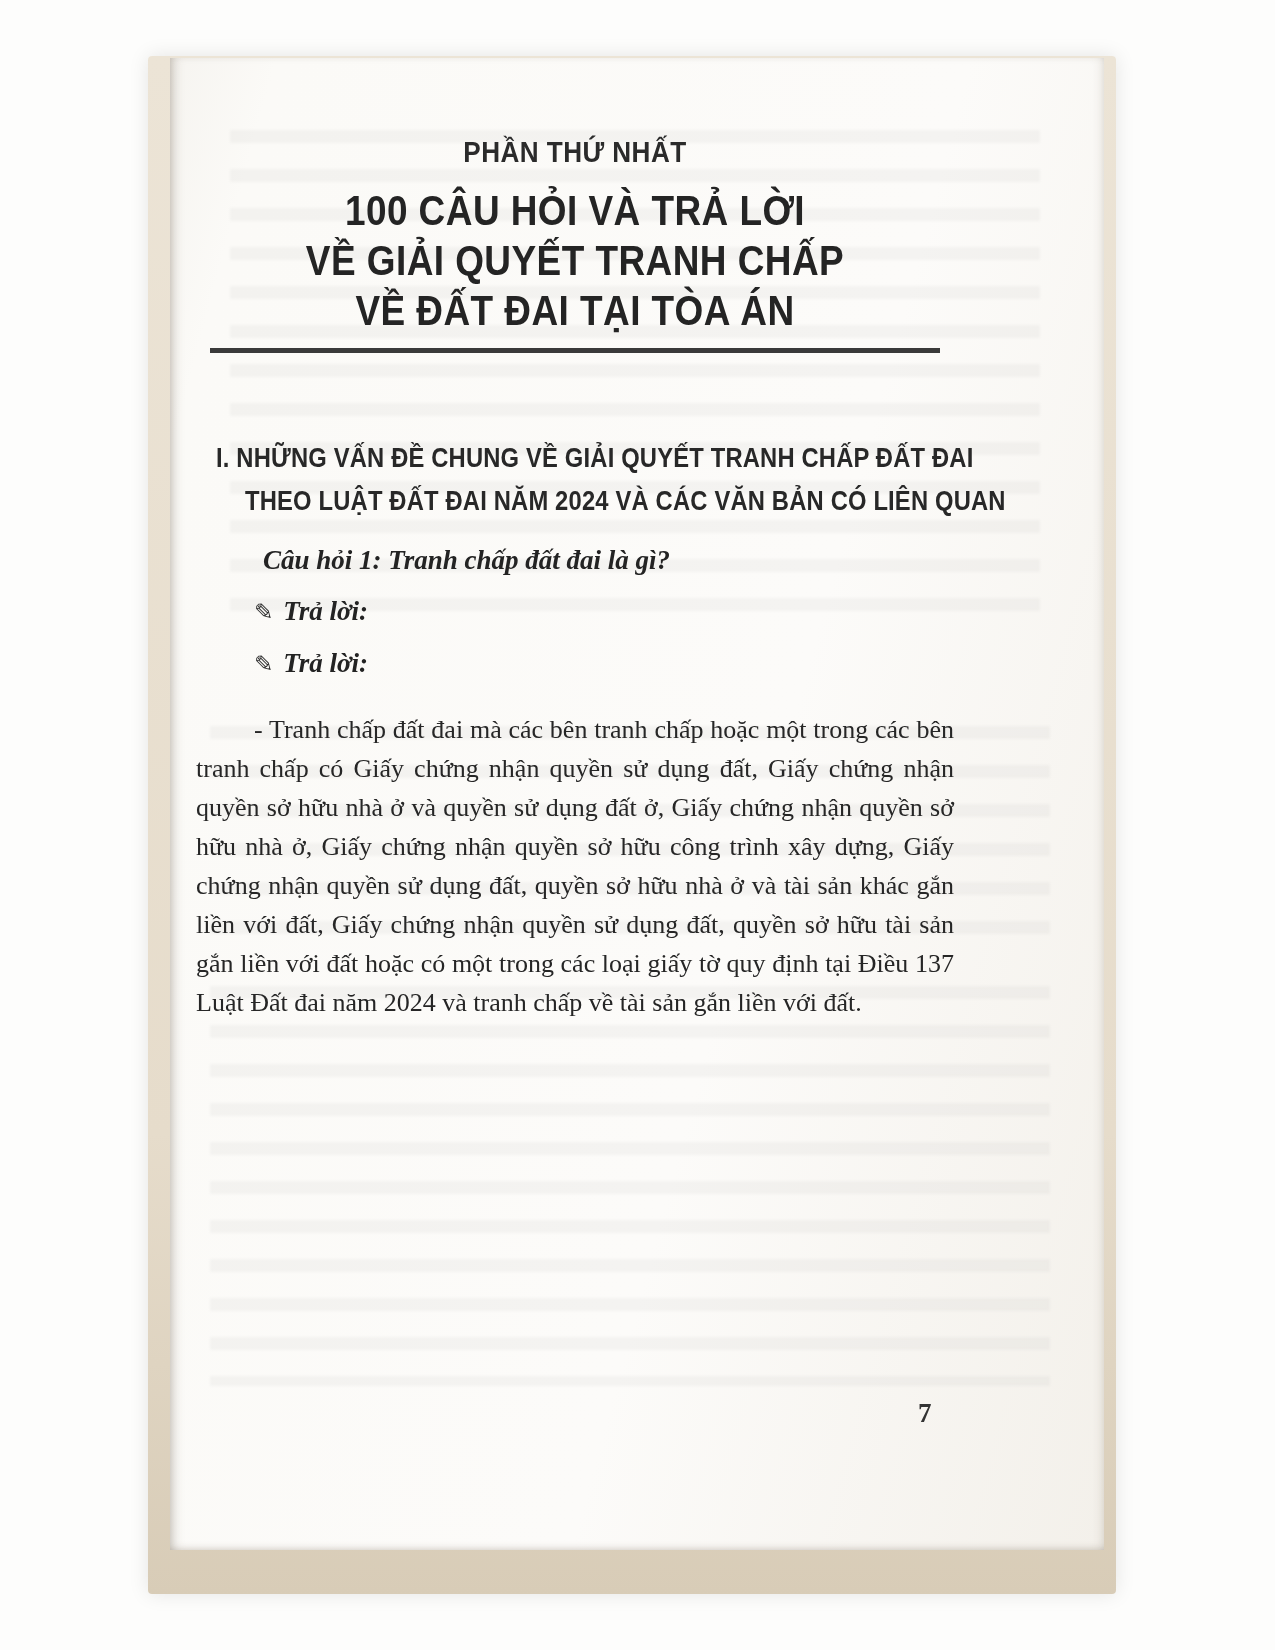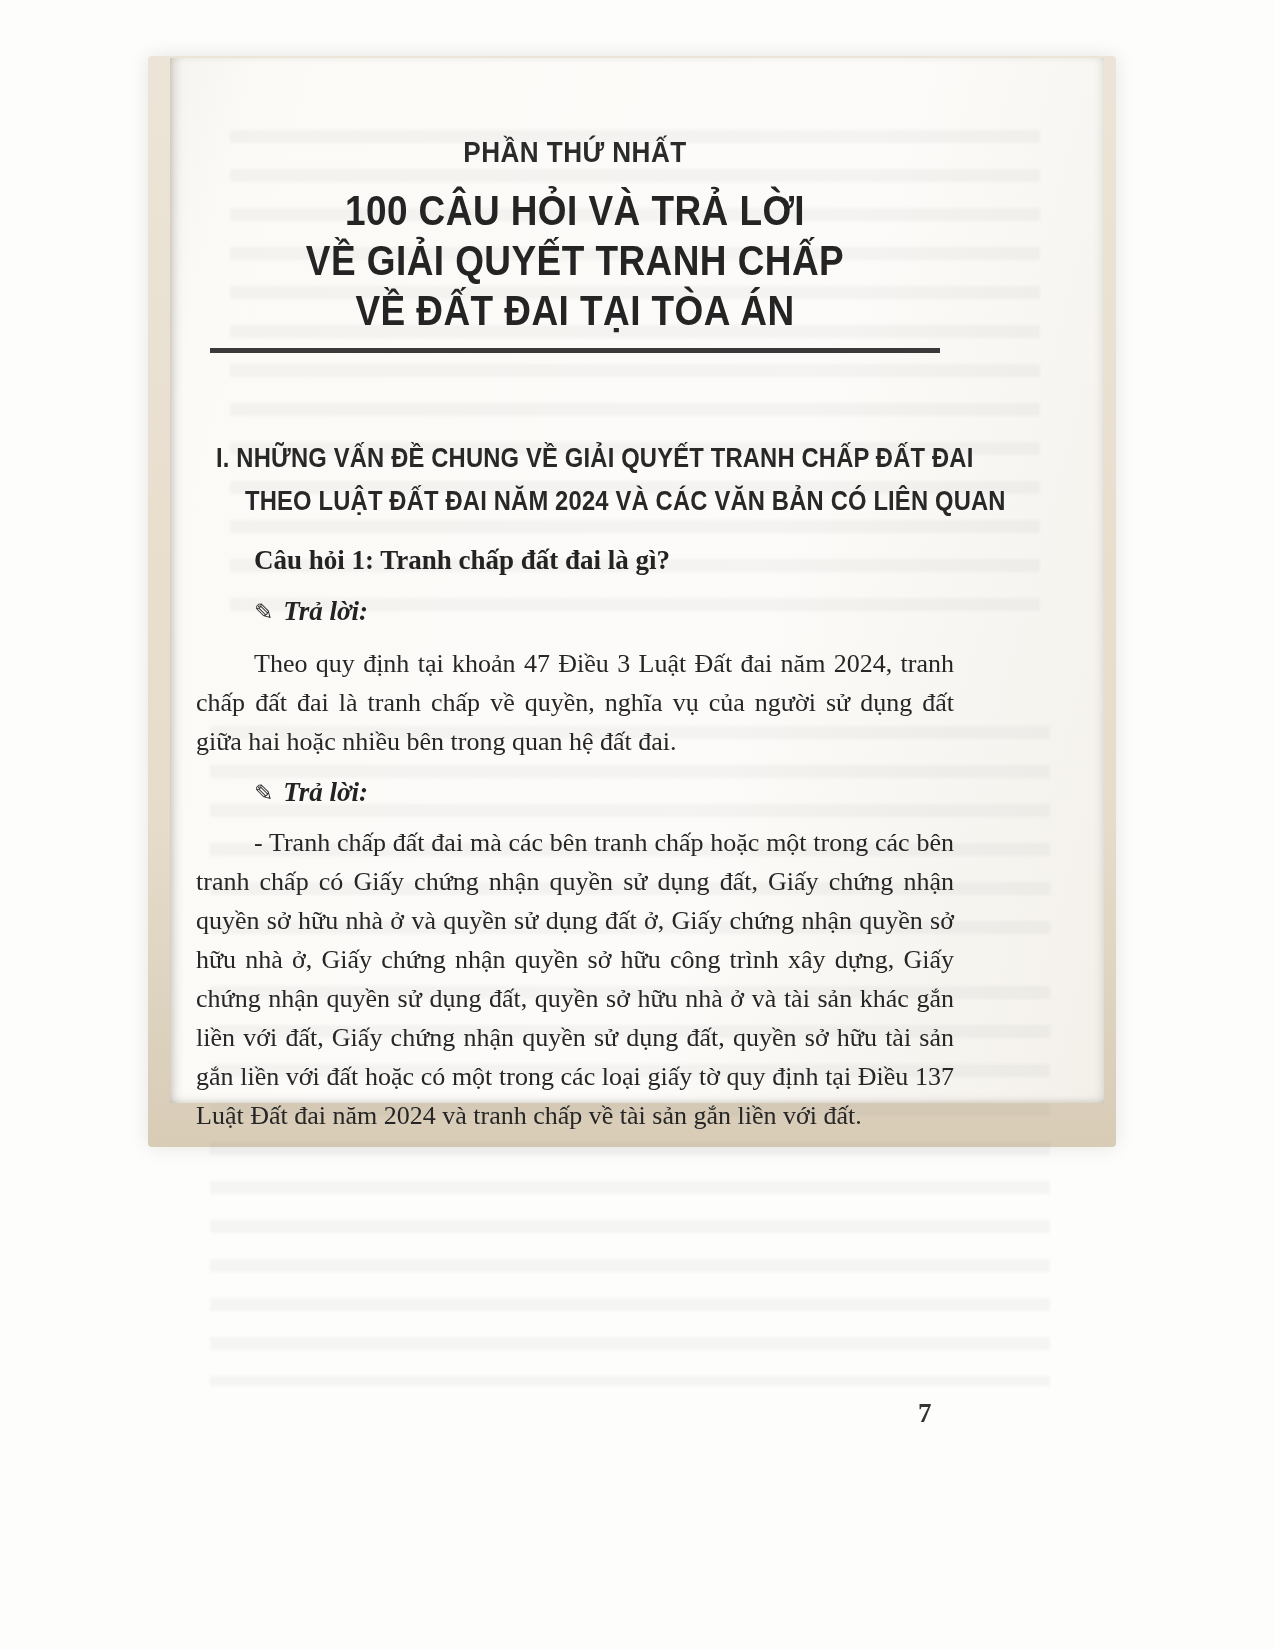--- a/index.html
+++ b/index.html
@@ -5,21 +5,21 @@
   html,body { margin:0; padding:0; }
   body {
     width:1275px; height:1650px;
     background:#fdfdfc;
     position:relative;
     overflow:hidden;
     font-family:"Liberation Serif","DejaVu Serif",serif;
   }
   .scan-page {
     position:absolute; left:148px; top:56px;
-    width:968px; height:1091px;
+    width:968px; height:1538px;
     background:linear-gradient(to bottom,#ece4d6 0%,#e6dccb 70%,#d8ccb7 100%);
     border-radius:4px;
     box-shadow:0 0 20px rgba(0,0,0,0.10);
   }
   .page-face {
     position:absolute; left:22px; top:2px; right:12px; bottom:44px;
     background:linear-gradient(105deg,#f6f4f0 0%,#fbfaf7 8%,#fcfbf9 60%,#f3f0ea 100%);
     box-shadow:
       inset 9px 0 12px -7px rgba(90,75,55,0.35),
       inset -7px 0 12px -7px rgba(90,75,55,0.20),
@@ -64,41 +64,41 @@
   .section-heading {
     margin:84px 0 0 20px;
     font-family:"Liberation Sans","DejaVu Sans",sans-serif;
     font-weight:700; font-size:27px; line-height:43px;
     color:#282828; letter-spacing:0.2px;
     transform:scaleX(0.88); transform-origin:0 50%;
   }
   .section-heading .line2 { padding-left:33px; }
 
   .question {
-    font-weight:700; 
+    font-weight:700; font-style:italic;
     font-size:27px; line-height:39px;
     text-align:justify; text-indent:58px;
-    margin:18px 0 0; color:#232323;
+    margin:18px 9px 0; color:#232323;
   }
   .answer-label { margin:12px 0 0; text-indent:58px; font-size:27px; line-height:39px; }
   .pen-icon {
     font-family:"DejaVu Sans",sans-serif;
     font-style:normal; font-size:23px; margin-right:10px; color:#2e2e2e;
   }
   .answer-text {
     font-weight:700; font-style:italic;
     text-underline-offset:4px;
     color:#232323;
   }
   .body-para {
     font-size:26px; line-height:39px;
     text-align:justify; text-indent:58px;
     margin:12px 0 0; color:#262626;
   }
-  .body-para.tight { margin-top:10px; }
+  .body-para.tight { margin-top:26px; }
 
   .page-number {
     position:absolute; z-index:2;
     left:748px; top:1340px;
     font-size:27px; font-weight:700; color:#333;
   }
 </style>
 </head>
 <body>
 
@@ -125,21 +125,20 @@
         <span class="line">I. NHỮNG VẤN ĐỀ CHUNG VỀ GIẢI QUYẾT TRANH CHẤP ĐẤT ĐAI</span>
         <span class="line line2">THEO LUẬT ĐẤT ĐAI NĂM 2024 VÀ CÁC VĂN BẢN CÓ LIÊN QUAN</span>
       </h2>
 
       <p class="question">Câu hỏi 1: Tranh chấp đất đai là gì?</p>
 
       <p class="answer-label">
         <span class="pen-icon">✎</span><span class="answer-text">Trả lời:</span>
       </p>
 
-      <p class="body-para">Theo quy định tại khoản 47 Điều 3 Luật Đất đai năm 2024, tranh chấp đất đai là tranh chấp về quyền, nghĩa vụ của người sử dụng đất giữa hai hoặc nhiều bên trong quan hệ đất đai.</p>
 
 
       <p class="answer-label">
         <span class="pen-icon">✎</span><span class="answer-text">Trả lời:</span>
       </p>
 
 
       <p class="body-para tight">- Tranh chấp đất đai mà các bên tranh chấp hoặc một trong các bên tranh chấp có Giấy chứng nhận quyền sử dụng đất, Giấy chứng nhận quyền sở hữu nhà ở và quyền sử dụng đất ở, Giấy chứng nhận quyền sở hữu nhà ở, Giấy chứng nhận quyền sở hữu công trình xây dựng, Giấy chứng nhận quyền sử dụng đất, quyền sở hữu nhà ở và tài sản khác gắn liền với đất, Giấy chứng nhận quyền sử dụng đất, quyền sở hữu tài sản gắn liền với đất hoặc có một trong các loại giấy tờ quy định tại Điều 137 Luật Đất đai năm 2024 và tranh chấp về tài sản gắn liền với đất.</p>
 
     </div>

